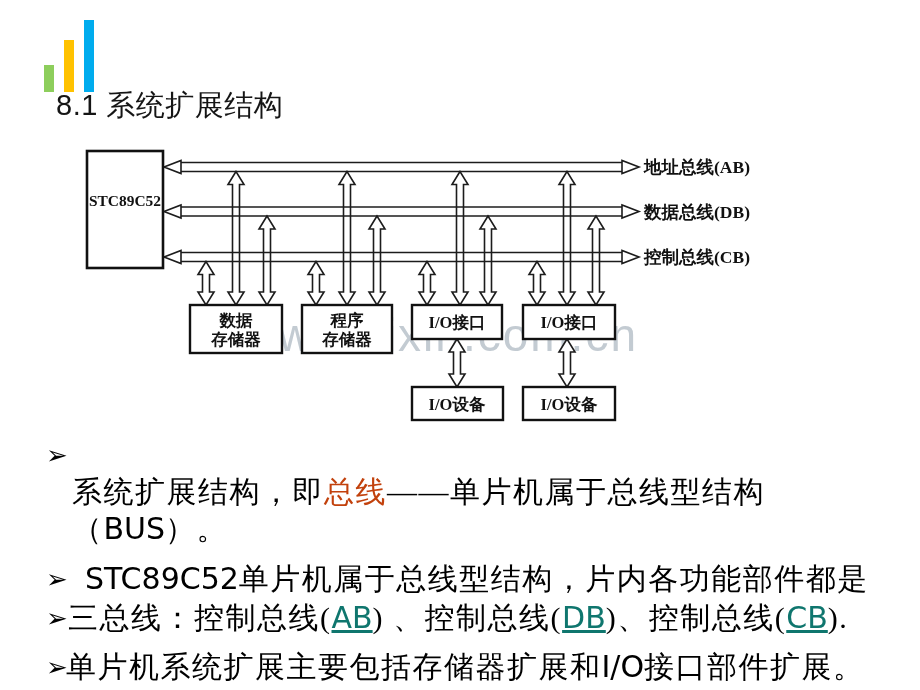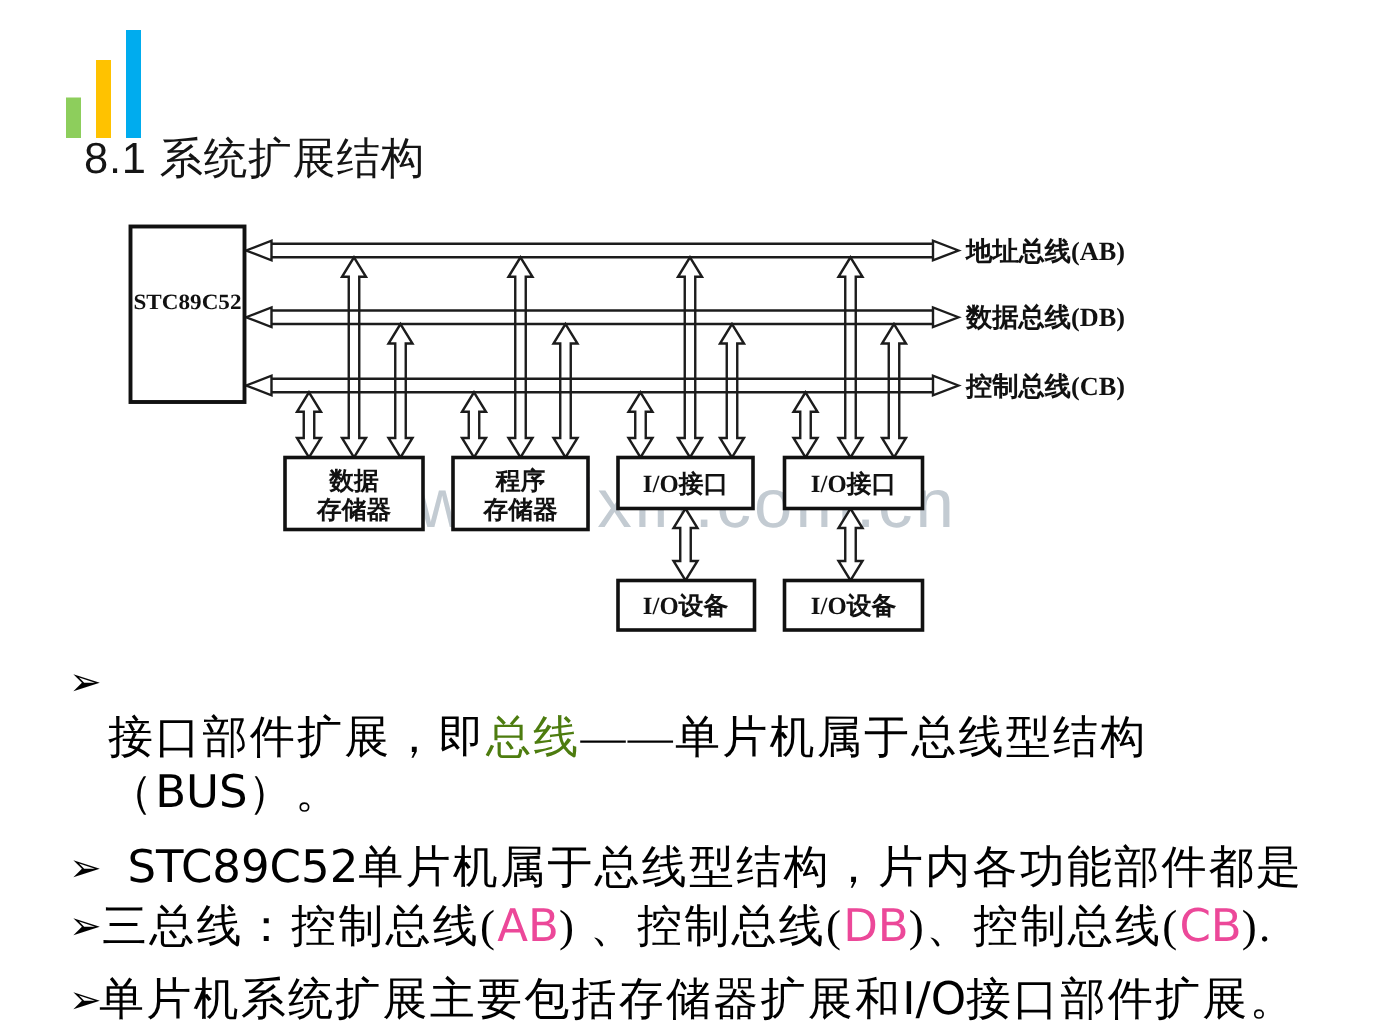--- a/index.html
+++ b/index.html
@@ -35,22 +35,22 @@
   
   .bullets{position:absolute; left:44px; top:436px; width:862px;
            font-size:30px; line-height:37px; letter-spacing:1.5px; color:#000;}
   .bullet{position:relative; padding-left:28px;}
   .bullet .marker{position:absolute; left:2px; top:1px; font-size:26px; letter-spacing:0;
                   font-family:"DejaVu Sans","Liberation Sans",sans-serif;}
   .b2{padding-left:41px; margin-top:13px;}
   .b3{padding-left:24px; margin-top:2px;}
   .b4{padding-left:22px; margin-top:12px;}
   .lat{font-family:"DejaVu Sans","Liberation Sans",sans-serif; letter-spacing:0;}
-  .r1{color:#4d7c0f;}
-  .r2{color:#ec4899;}
+  .r1{color:#c2410c;}
+  .r2{color:#0f766e;text-decoration:underline;}
 </style>
 </head>
 <body>
 
 <div class="slide">
 
   <div>
     <div class="bar bar-green"></div>
     <div class="bar bar-yellow"></div>
     <div class="bar bar-blue"></div>
@@ -118,21 +118,21 @@
       <text class="dg-label box-label" x="372" y="264.5">I/O设备</text>
       <text class="dg-label box-label" x="484" y="264.5">I/O设备</text>
     </g>
   </svg>
 
   <div class="bullets">
 
     <div class="bullet b1">
       <span class="marker">➢</span>
       <br>
-      <span>接口部件扩展，即</span><span class="r1">总线</span><span>——单片机属于总线型结构（</span><span class="lat">BUS</span><span>）。</span>
+      <span>系统扩展结构，即</span><span class="r1">总线</span><span>——单片机属于总线型结构（</span><span class="lat">BUS</span><span>）。</span>
     </div>
 
     <div class="bullet b2">
       <span class="marker">➢</span>
       <span class="lat">STC89C52</span><span>单片机属于总线型结构，片内各功能部件都是</span><br>
     </div>
 
     <div class="bullet b3">
       <span class="marker">➢</span>
       <span>三总线：控制总线(</span><span class="r2 lat">AB</span><span>) 、控制总线(</span><span class="r2 lat">DB</span><span>)、控制总线(</span><span class="r2 lat">CB</span><span>).</span>

